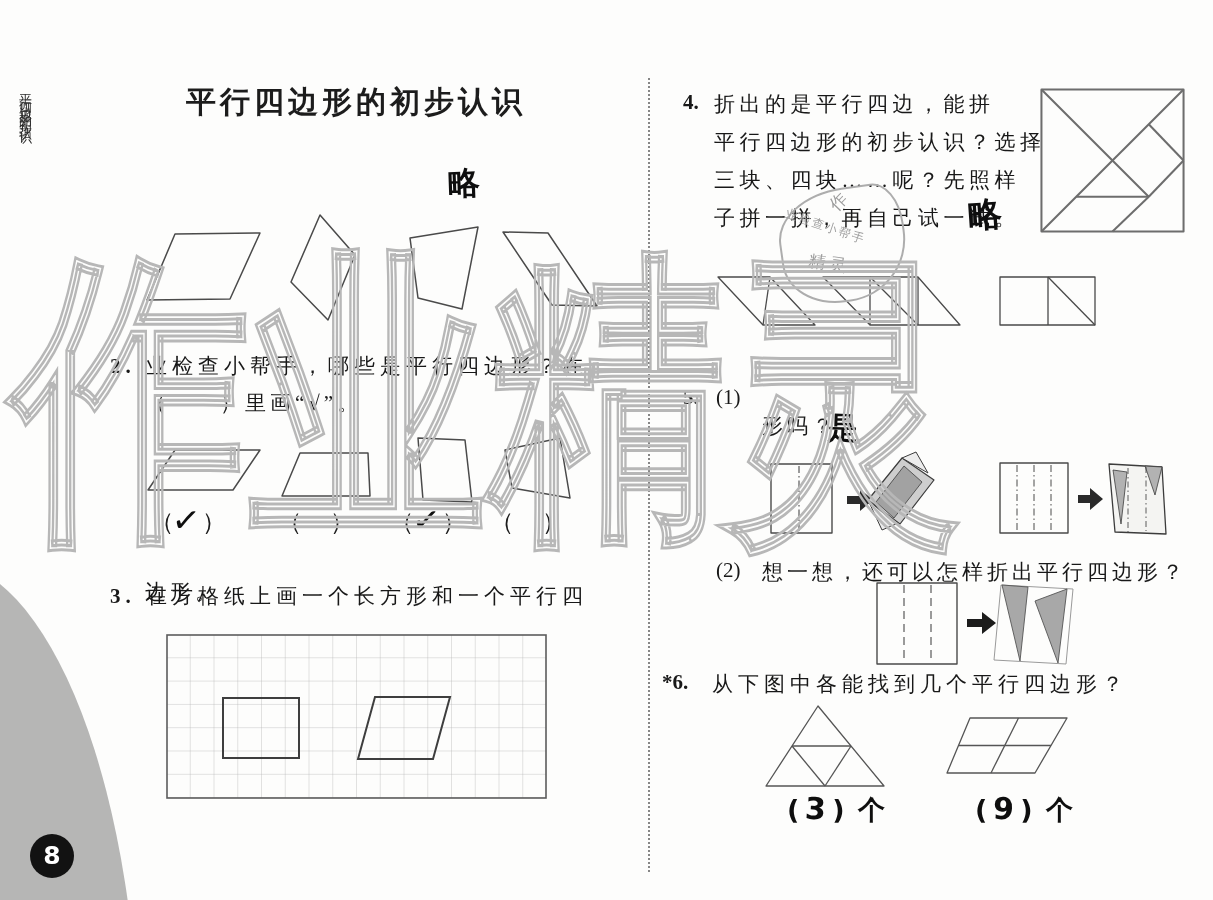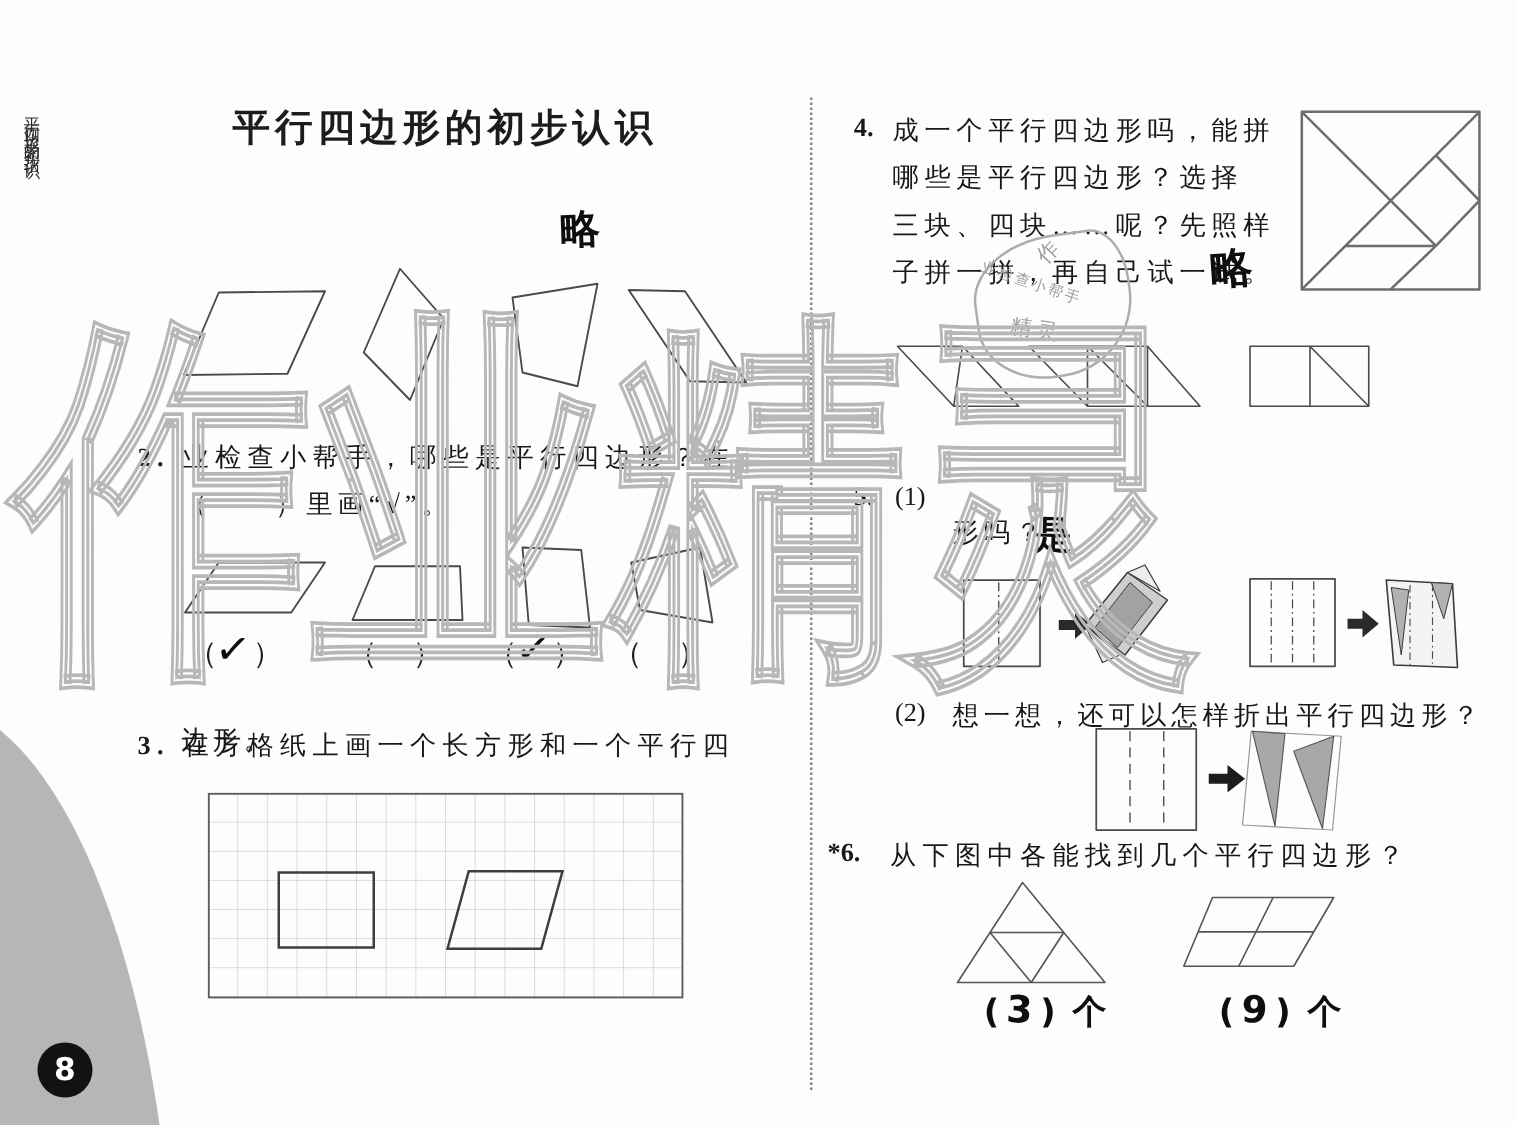--- a/index.html
+++ b/index.html
@@ -111,22 +111,22 @@
       </pattern>
     </defs>
     <rect x="1" y="1" width="379" height="163" fill="url(#gp)" stroke="#5c5c5c" stroke-width="1.6"></rect>
     <polygon points="57,64 133,64 133,124 57,124" fill="none" stroke="#3e3e3e" stroke-width="2"></polygon>
     <polygon points="209,63 284,63 267,125 192,125" fill="none" stroke="#3e3e3e" stroke-width="2"></polygon>
   </svg>
 
   <div class="qline" style="left:683px;top:90px">
     <b class="qnum">4.</b>
   </div>
-  <div class="qline" style="left:714px;top:90px;letter-spacing:4.5px">成一个平行四边形吗，能拼</div>
-  <div class="qline" style="left:714px;top:128px;letter-spacing:4.5px">哪些是平行四边形？选择</div>
+  <div class="qline" style="left:714px;top:90px;letter-spacing:4.5px">折出的是平行四边，能拼</div>
+  <div class="qline" style="left:714px;top:128px;letter-spacing:4.5px">平行四边形的初步认识？选择</div>
   <div class="qline" style="left:714px;top:204px;letter-spacing:4.5px">子拼一拼，再自己试一试。</div>
   <div class="qline" style="left:714px;top:166px;letter-spacing:4.5px">三块、四块……呢？先照样</div>
   <div class="abs hw" style="left:968px;top:192px;font-size:34px;transform:rotate(-4deg)">略</div>
 
   <svg class="abs" style="left:1040px;top:88px" width="145" height="145" viewBox="0 0 100 100">
     <g fill="none" stroke="#6d6d6d" stroke-width="1.4" stroke-linejoin="round">
       <rect x="1" y="1" width="98" height="98"></rect>
       <line x1="1" y1="99" x2="99" y2="1"></line>
       <line x1="1" y1="1" x2="75" y2="75"></line>
       <line x1="25" y1="75" x2="75" y2="75"></line>

